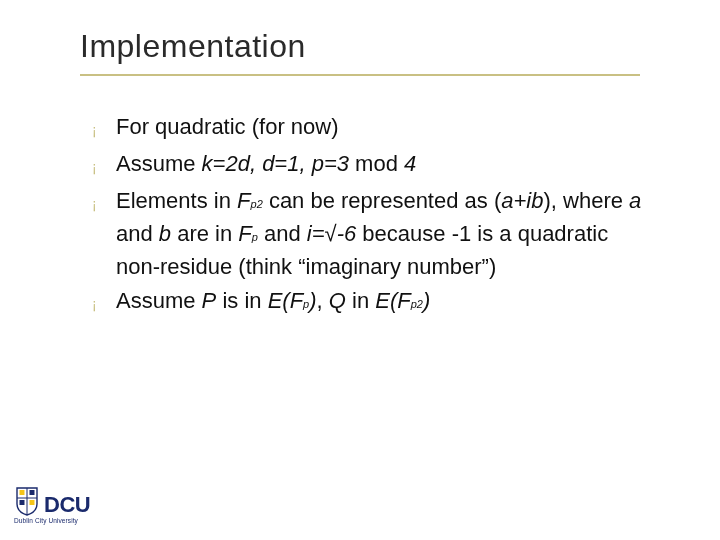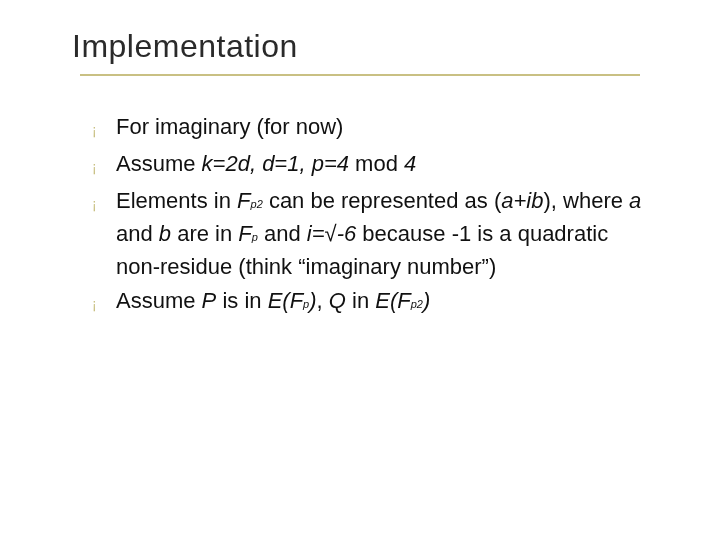--- a/index.html
+++ b/index.html
@@ -10,21 +10,21 @@
     position: relative;
     color: #000;
   }
   .slide {
     position: absolute;
     top: 0; left: 0; width: 720px; height: 540px;
     background: #fff;
   }
   .title-wrap {
     position: absolute;
-    left: 72px;
+    left: 80px;
     top: 28px;
     width: 560px;
   }
   .title {
     font-size: 32px;
     font-weight: 400;
     color: #2a2a2a;
     letter-spacing: 0.5px;
   }
   .underline {
@@ -99,34 +99,49 @@
 
   <div class="title-wrap">
     <div class="title">Implementation</div>
   </div>
   <div class="underline"></div>
 
   <div class="body-area">
 
     <div class="bullet-row">
       <div class="bullet-marker">¡</div>
-      <div class="bullet-text">For imaginary (for now)</div>
+      <div class="bullet-text">For quadratic (for now)</div>
     </div>
 
     <div class="bullet-row">
       <div class="bullet-marker">¡</div>
-      <div class="bullet-text">Assume <i>k=2d, d=1, p=4</i> mod <i>4</i></div>
+      <div class="bullet-text">Assume <i>k=2d, d=1, p=3</i> mod <i>4</i></div>
     </div>
 
     <div class="bullet-row">
       <div class="bullet-marker">¡</div>
       <div class="bullet-text">Elements in <i>F<sub>p2</sub></i> can be represented as (<i>a+ib</i>), where <i>a</i> and <i>b</i> are in <i>F<sub>p</sub></i> and <i>i=√-6</i> because -1 is a quadratic non-residue (think “imaginary number”)</div>
     </div>
 
     <div class="bullet-row">
       <div class="bullet-marker">¡</div>
       <div class="bullet-text">Assume <i>P</i> is in <i>E(F<sub>p</sub>)</i>, <i>Q</i> in <i>E(F<sub>p2</sub>)</i></div>
     </div>
 
   </div>
 
+  <div class="logo">
+    <div class="logo-row">
+      <svg width="26" height="30" viewBox="0 0 26 30">
+        <path d="M3 2 H23 V18 Q23 26 13 29 Q3 26 3 18 Z" fill="none" stroke="#1a2a6c" stroke-width="1.4"></path>
+        <path d="M3 12 H23" stroke="#1a2a6c" stroke-width="1"></path>
+        <path d="M13 2 V29" stroke="#1a2a6c" stroke-width="1"></path>
+        <rect x="5.5" y="4" width="5" height="5" fill="#f5c518"></rect>
+        <rect x="15.5" y="4" width="5" height="5" fill="#1a2a6c"></rect>
+        <rect x="5.5" y="14" width="5" height="5" fill="#1a2a6c"></rect>
+        <rect x="15.5" y="14" width="5" height="5" fill="#f5c518"></rect>
+      </svg>
+      <div class="dcu-letters">DCU</div>
+    </div>
+    <div class="logo-text">Dublin City University</div>
+  </div>
 
 </div>
 
 </body></html>

